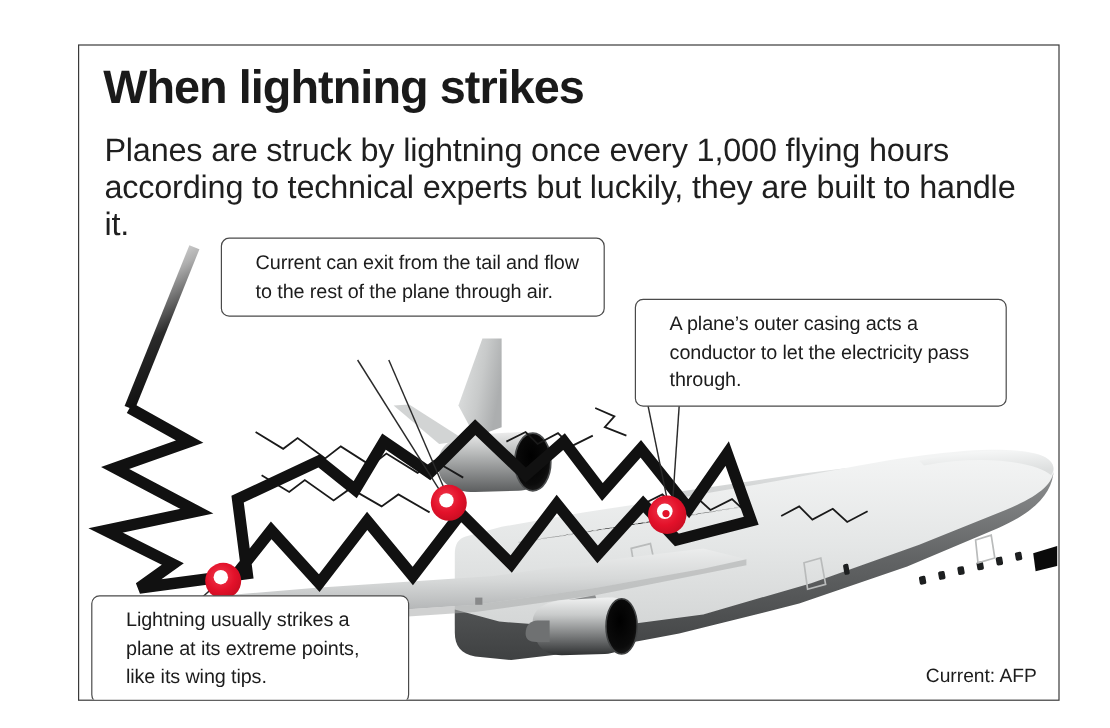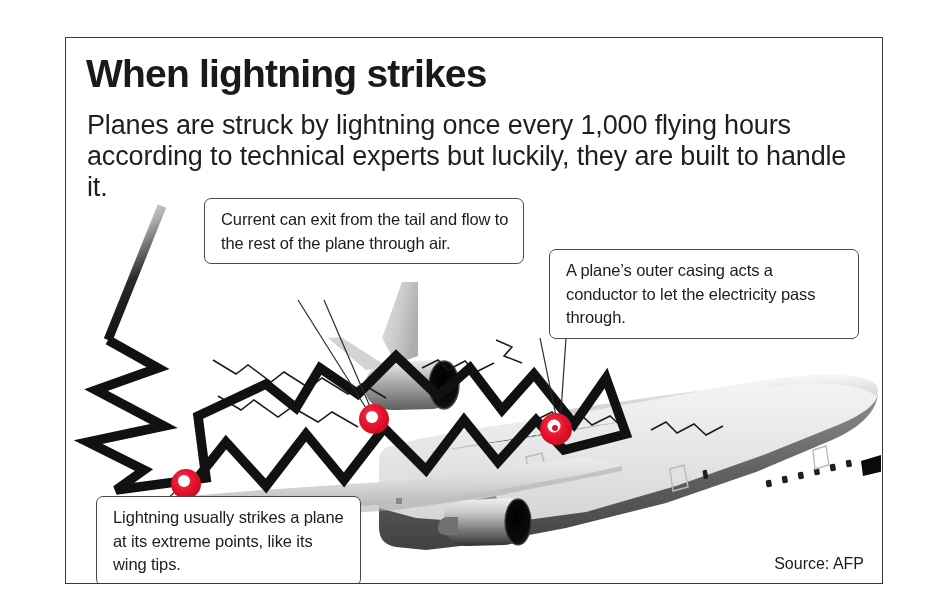--- a/index.html
+++ b/index.html
@@ -59,27 +59,26 @@
     width: 815px;
     height: 544px;
     pointer-events: none;
   }
   .callout {
     position: absolute;
     background: #ffffff;
     border: 1.3px solid #4a4a4a;
     border-radius: 7px;
     box-sizing: border-box;
-    padding: 9px 12px 8px 16px;
+    padding: 9px 12px 8px 28px;
     font-size: 16.5px;
     line-height: 23.5px;
     color: #1c1c1c;
     letter-spacing: -0.1px;
     z-index: 40;
-    margin-left: 20px;
   }
   #callout-tail   { left: 118px; top: 160px; width: 320px; }
   #callout-casing { left: 463px; top: 211px; width: 310px; }
   #callout-wing   { left: 10px;  top: 458px; width: 265px; }
   .source {
     position: absolute;
     right: 18px;
     bottom: 10px;
     font-size: 16px;
     color: #1c1c1c;
@@ -287,15 +286,15 @@
         </g>
       </g>
     </svg>
 
     <div class="callout" id="callout-tail">Current can exit from the tail and flow to the rest of the plane through air.</div>
 
     <div class="callout" id="callout-casing">A plane’s outer casing acts a conductor to let the electricity pass through.</div>
 
     <div class="callout" id="callout-wing">Lightning usually strikes a  plane at its extreme points, like its wing tips.</div>
 
-    <div class="source">Source: AFP</div>
+    <div class="source">Current: AFP</div>
   </div>
 </div>
 
 </body></html>

